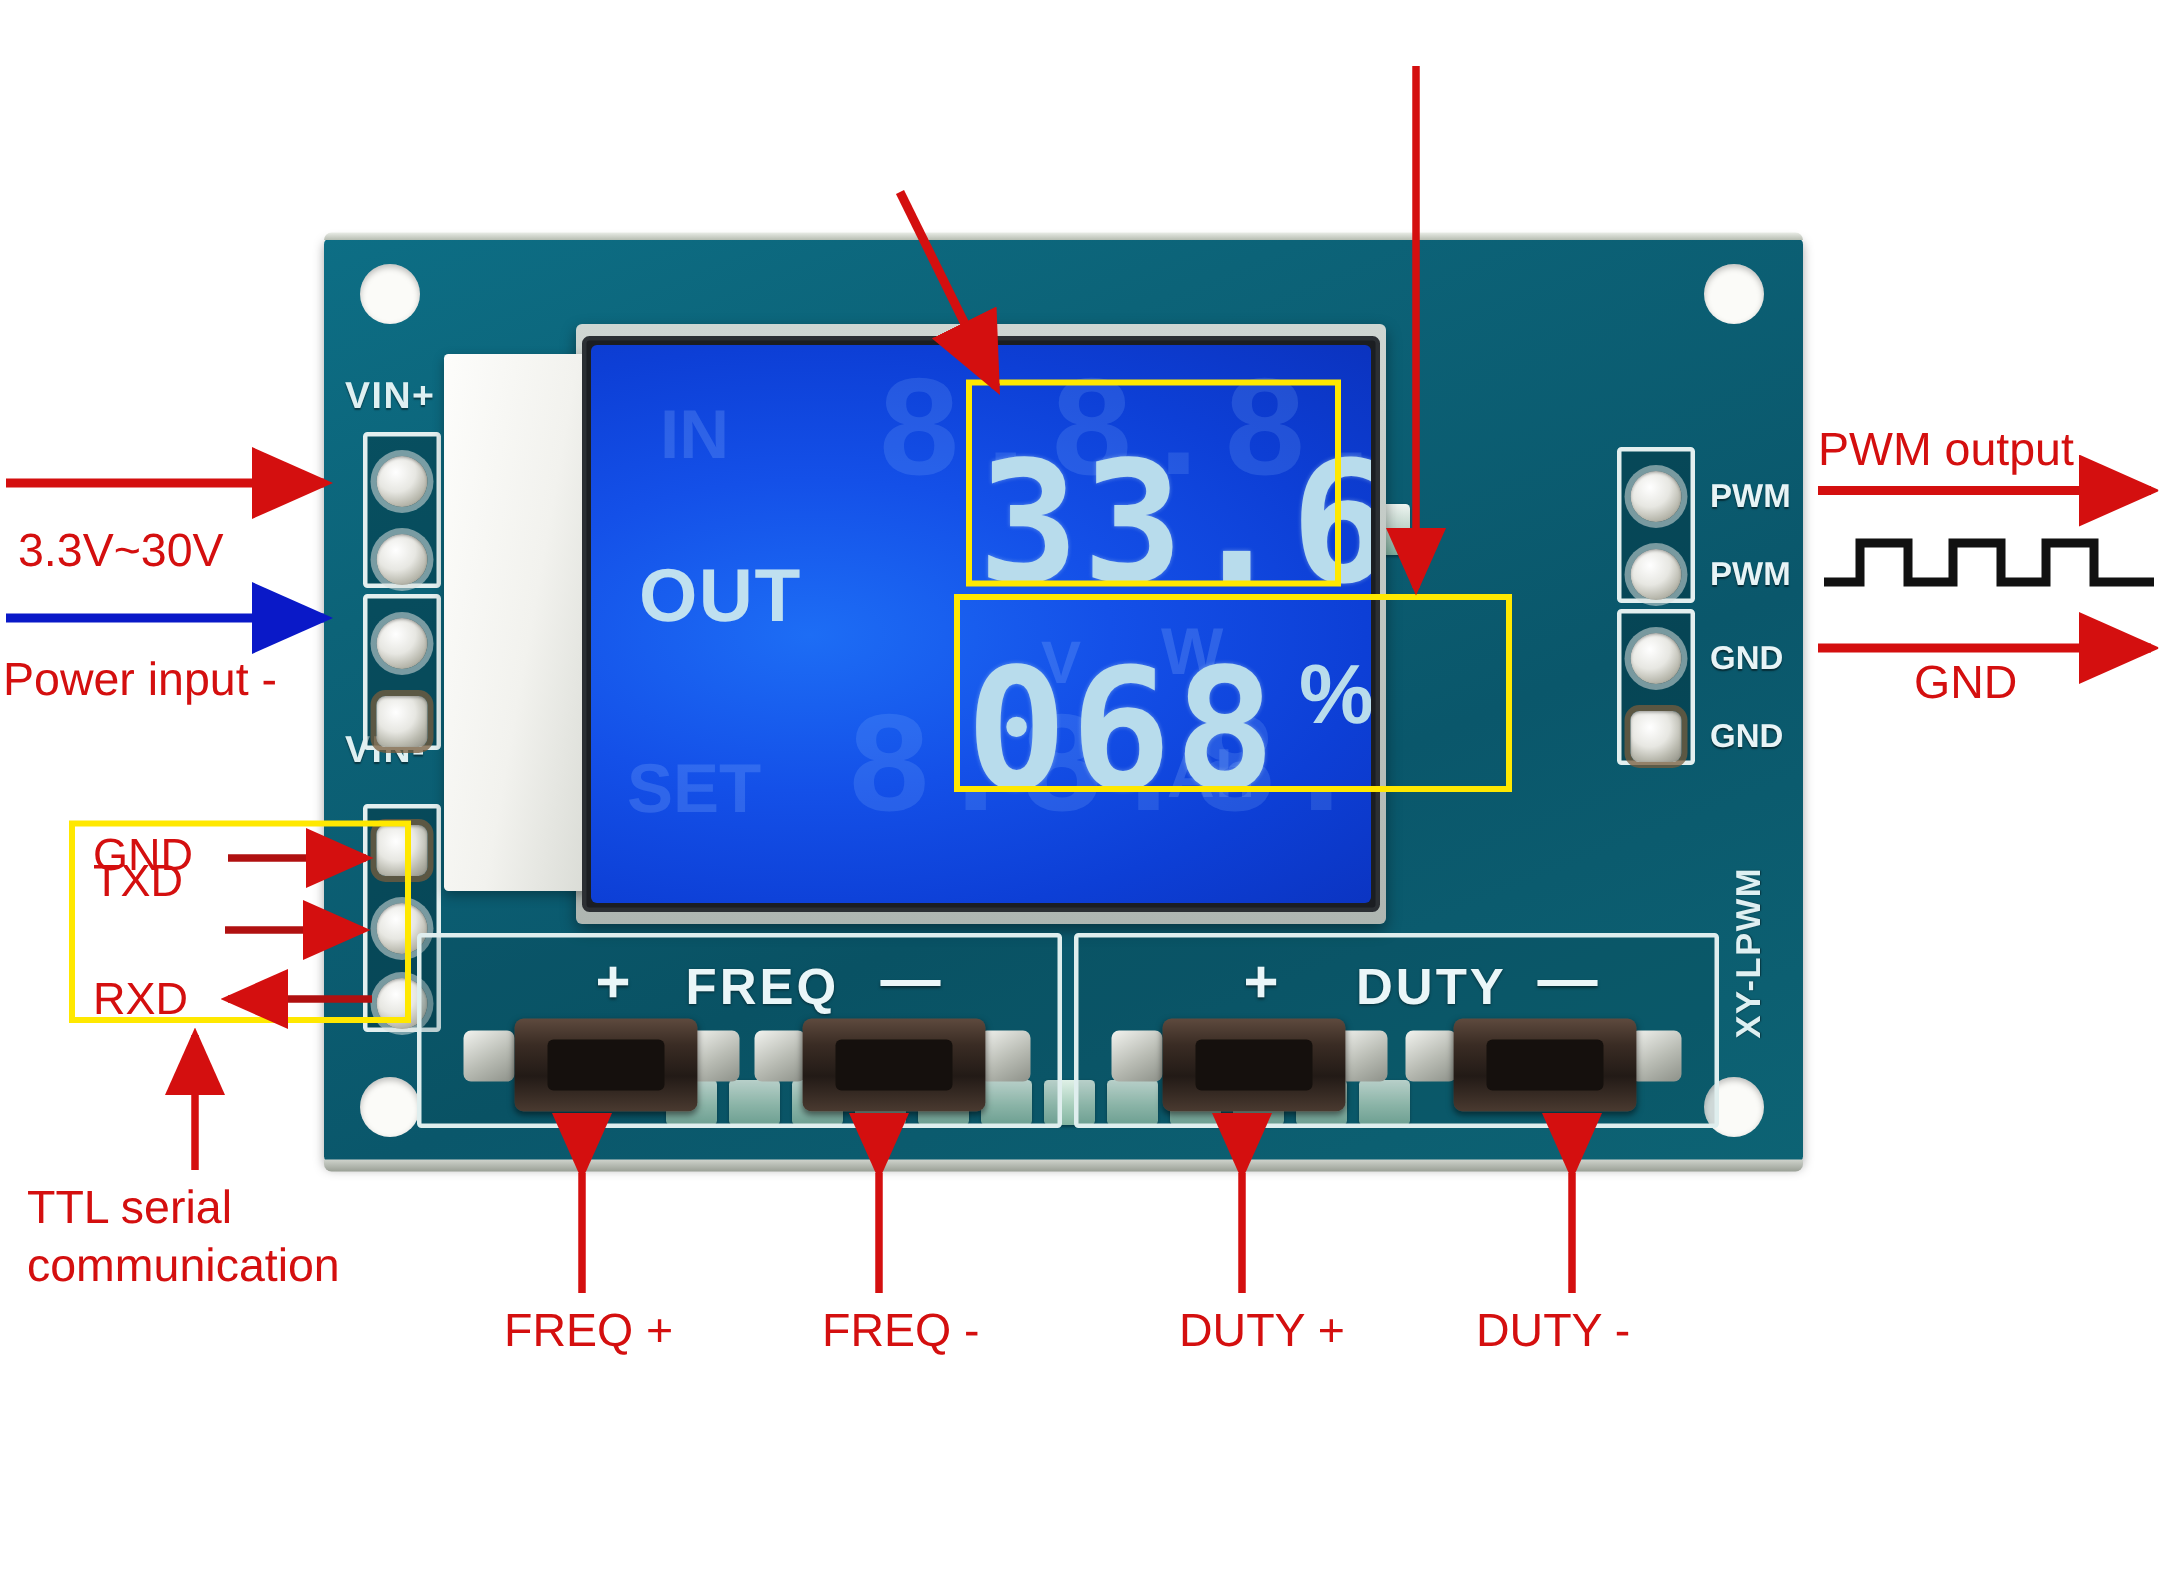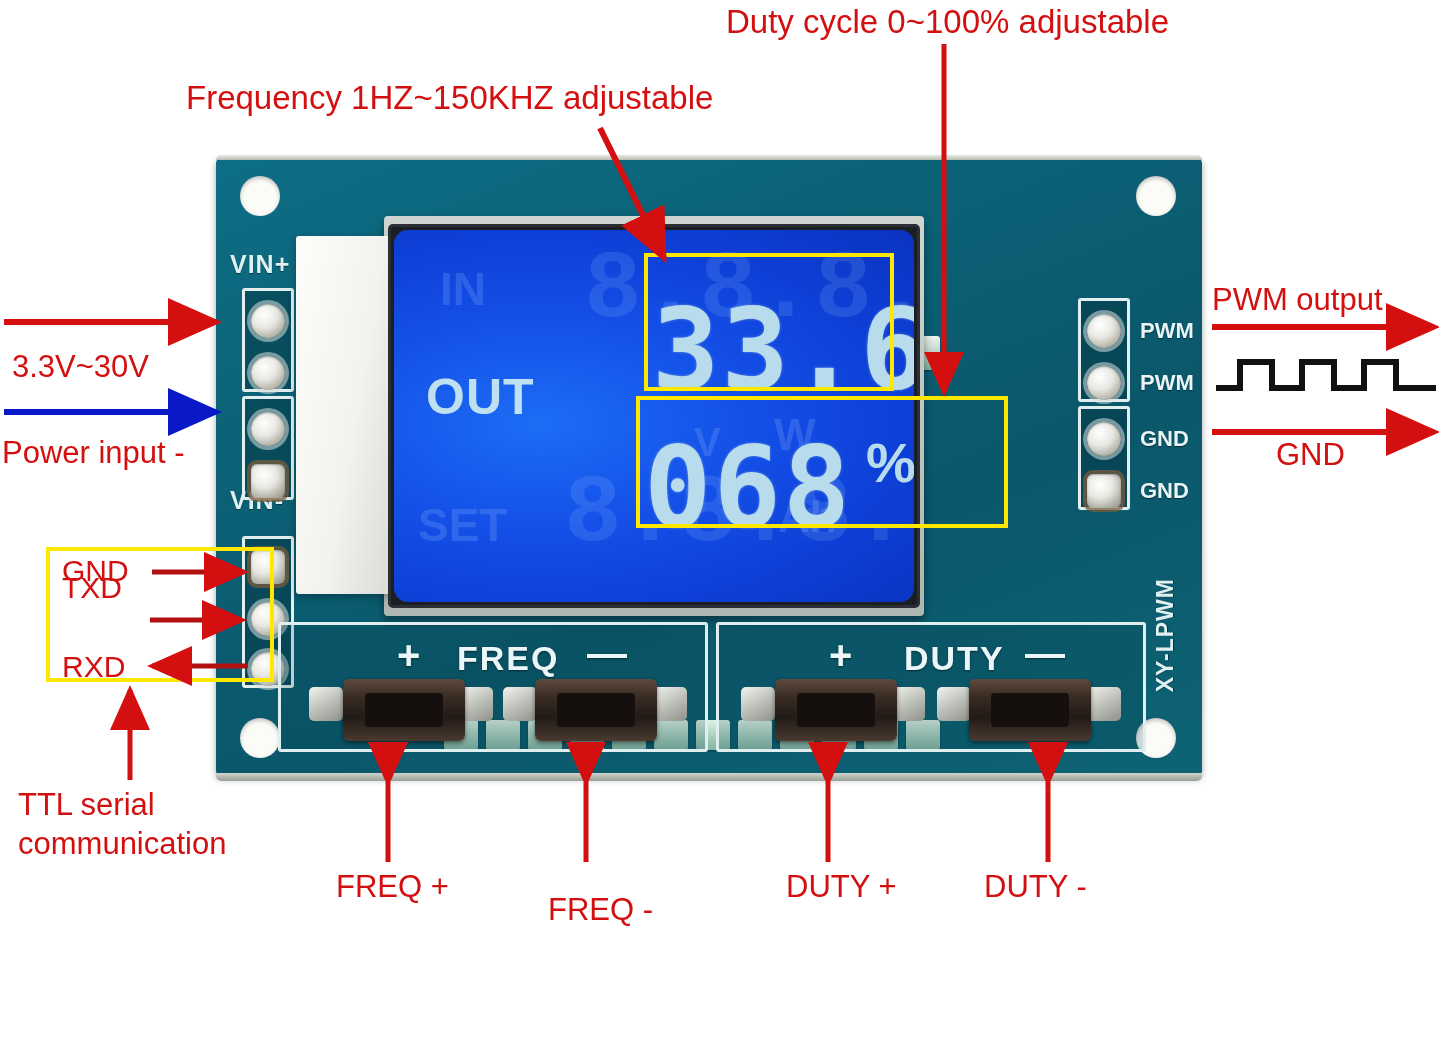--- a/index.html
+++ b/index.html
@@ -25,21 +25,21 @@
   .ann-pwr-p { left: 2px;   top: 275px; font-size: 31px; }
   .ann-volt  { left: 12px;  top: 350px; font-size: 31px; }
   .ann-pwr-n { left: 2px;   top: 436px; font-size: 31px; }
   .ann-gnd-l { left: 62px;  top: 554px; font-size: 30px; }
   .ann-txd   { left: 62px;  top: 571px; font-size: 30px; }
   .ann-rxd   { left: 62px;  top: 650px; font-size: 30px; }
   .ann-ttl   { left: 18px;  top: 786px; font-size: 31px; line-height: 1.25; white-space: pre-line; }
   .ann-pwmout{ left: 1212px;top: 283px; font-size: 31px; }
   .ann-gnd-r { left: 1276px;top: 438px; font-size: 31px; }
   .ann-fp    { left: 336px; top: 870px; font-size: 31px; }
-  .ann-fm    { left: 548px; top: 870px; font-size: 31px; margin-top: 23px; }
+  .ann-fm    { left: 548px; top: 870px; font-size: 31px; }
   .ann-dp    { left: 786px; top: 870px; font-size: 31px; }
   .ann-dm    { left: 984px; top: 870px; font-size: 31px; }
   .ann-bottom{ left: 288px; top: 1000px;font-size: 38px; }
 
   
   svg.overlay { position: absolute; inset: 0; width: 1439px; height: 1058px; pointer-events: none; }
 
   
   .board {
     position: absolute;
@@ -107,21 +107,21 @@
     box-shadow:0 4px 10px rgba(0,0,0,.4);
   }
   .lcd-white-side{
     position:absolute; left:-88px; top:20px; width:100px; height:358px;
     background:linear-gradient(100deg,#fdfdfb 0%,#f2f2ee 55%,#d8dad4 100%);
     border-radius:3px; box-shadow:0 3px 8px rgba(0,0,0,.3);
   }
   .lcd-glass{
     position:absolute; left:10px; top:14px; right:10px; bottom:14px;
     background: radial-gradient(ellipse at 28% 52%, #1d6df5 0%, #1450e8 38%, #0d3fd6 70%, #0b33bf 100%);
-    border-radius:14px;
+    border-radius:4px;
     overflow:hidden;
   }
   .lcd-bezel{
     position:absolute; left:4px; top:8px; right:4px; bottom:8px;
     border:3px solid #2b2f33; border-radius:5px; background:#1b1e22;
   }
   
   .clips{ position:absolute; display:flex; gap:8px; }
   .clips.top{ left:228px; top:178px; }
   .clips.bot{ left:228px; top:562px; }
@@ -351,22 +351,20 @@
     <line x1="1212" y1="432" x2="1434" y2="432" stroke="#d40f0f" stroke-width="6" marker-end="url(#ar-red)"></line>
 
     <polyline points="1216,388 1240,388 1240,362 1272,362 1272,388 1302,388 1302,362 1334,362 1334,388 1364,388 1364,362 1396,362 1396,388 1436,388" fill="none" stroke="#111111" stroke-width="6"></polyline>
 
     <line x1="388" y1="782" x2="388" y2="862" stroke="#d40f0f" stroke-width="5" marker-start="url(#ar-red)"></line>
     <line x1="586" y1="782" x2="586" y2="862" stroke="#d40f0f" stroke-width="5" marker-start="url(#ar-red)"></line>
     <line x1="828" y1="782" x2="828" y2="862" stroke="#d40f0f" stroke-width="5" marker-start="url(#ar-red)"></line>
     <line x1="1048" y1="782" x2="1048" y2="862" stroke="#d40f0f" stroke-width="5" marker-start="url(#ar-red)"></line>
   </svg>
 
-  <div class="ann ann-freq">Frequency 1HZ~150KHZ adjustable</div>
-  <div class="ann ann-duty">Duty cycle 0~100% adjustable</div>
   <div class="ann ann-volt">3.3V~30V</div>
   <div class="ann ann-pwr-n">Power input -</div>
   <div class="ann ann-gnd-l">GND</div>
   <div class="ann ann-txd">TXD</div>
   <div class="ann ann-rxd">RXD</div>
   <div class="ann ann-ttl">TTL serial
 communication</div>
   <div class="ann ann-pwmout">PWM output</div>
   <div class="ann ann-gnd-r">GND</div>
   <div class="ann ann-fp">FREQ +</div>

